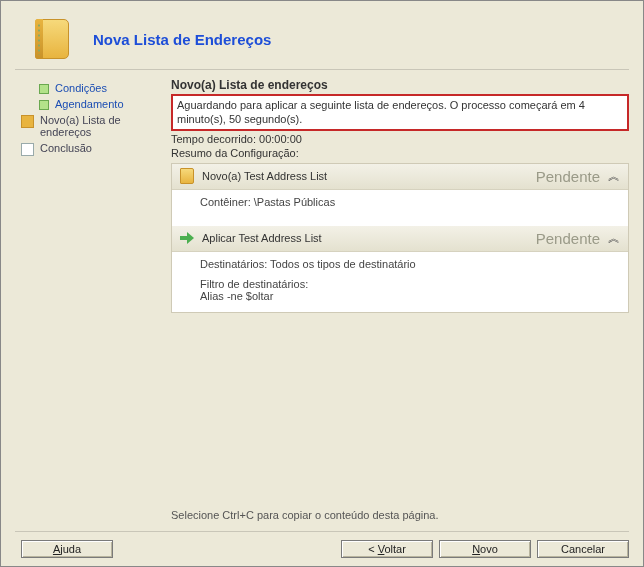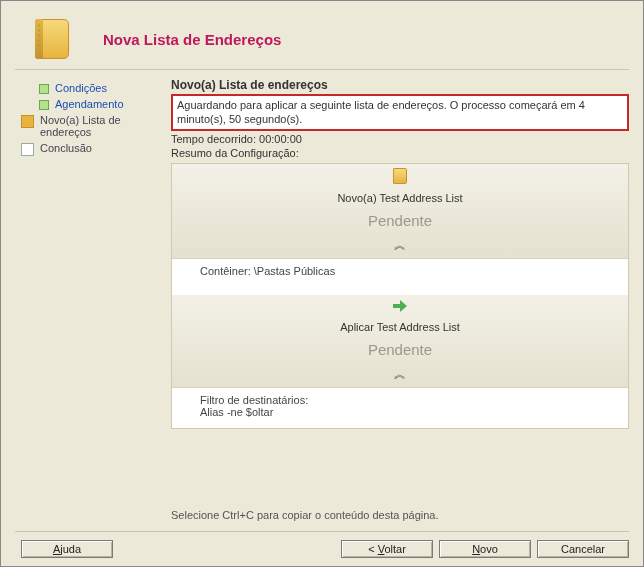--- a/index.html
+++ b/index.html
@@ -40,22 +40,21 @@
     position:absolute; left:2px; top:0; width:8px; height:40px;
     background: linear-gradient(#e8b43f,#c8922a);
     border-radius:3px 0 0 3px;
   }
   .header-icon .rings { position:absolute; left:4px; top:4px; width:4px; height:32px;
     background-image: radial-gradient(circle,#8a6 1px,transparent 1.2px);
     background-size:4px 5px;}
   .header-title {
     font-size: 15px;
     font-weight: bold;
-    color: #be185d;
-    margin-left: 10px;
+    color: #1d4ed8;
   }
   .body {
     flex: 1;
     display: flex;
     min-height: 0;
   }
   .sidebar {
     width: 150px;
     padding: 10px 4px 0 0;
   }
@@ -90,21 +89,20 @@
     background:#fff;
     flex:0 0 auto;
   }
   .group-header {
     display:flex; align-items:center;
     background:linear-gradient(#f3f1e7,#e4e1cf);
     border-bottom:1px solid #d6d2bf;
     padding:4px 8px;
     gap:8px;
     cursor:pointer;
-    flex-direction:column;
   }
   .group-header .label { flex:1; }
   .group-header .status { color:#9a9a88; font-size:15px;}
   .chev { font-family: Arial; font-size:12px; color:#555; }
   .group-body {
     padding:6px 8px 10px 28px;
     color:#444;
   }
   .group-body .row { margin-bottom:8px; }
   .mini-book {
@@ -196,20 +194,21 @@
           <div class="row">Contêiner: \Pastas Públicas</div>
         </div>
 
         <div class="group-header">
           <span class="mini-arrow"></span>
           <span class="label">Aplicar Test Address List</span>
           <span class="status">Pendente</span>
           <span class="chev">︽</span>
         </div>
         <div class="group-body">
+          <div class="row">Destinatários: Todos os tipos de destinatário</div>
           <div>Filtro de destinatários:</div>
           <div>Alias -ne $oltar</div>
         </div>
 
       </div>
 
       <div style="flex:1"></div>
       <div class="hint">Selecione Ctrl+C para copiar o conteúdo desta página.</div>
     </div>
   </div>

